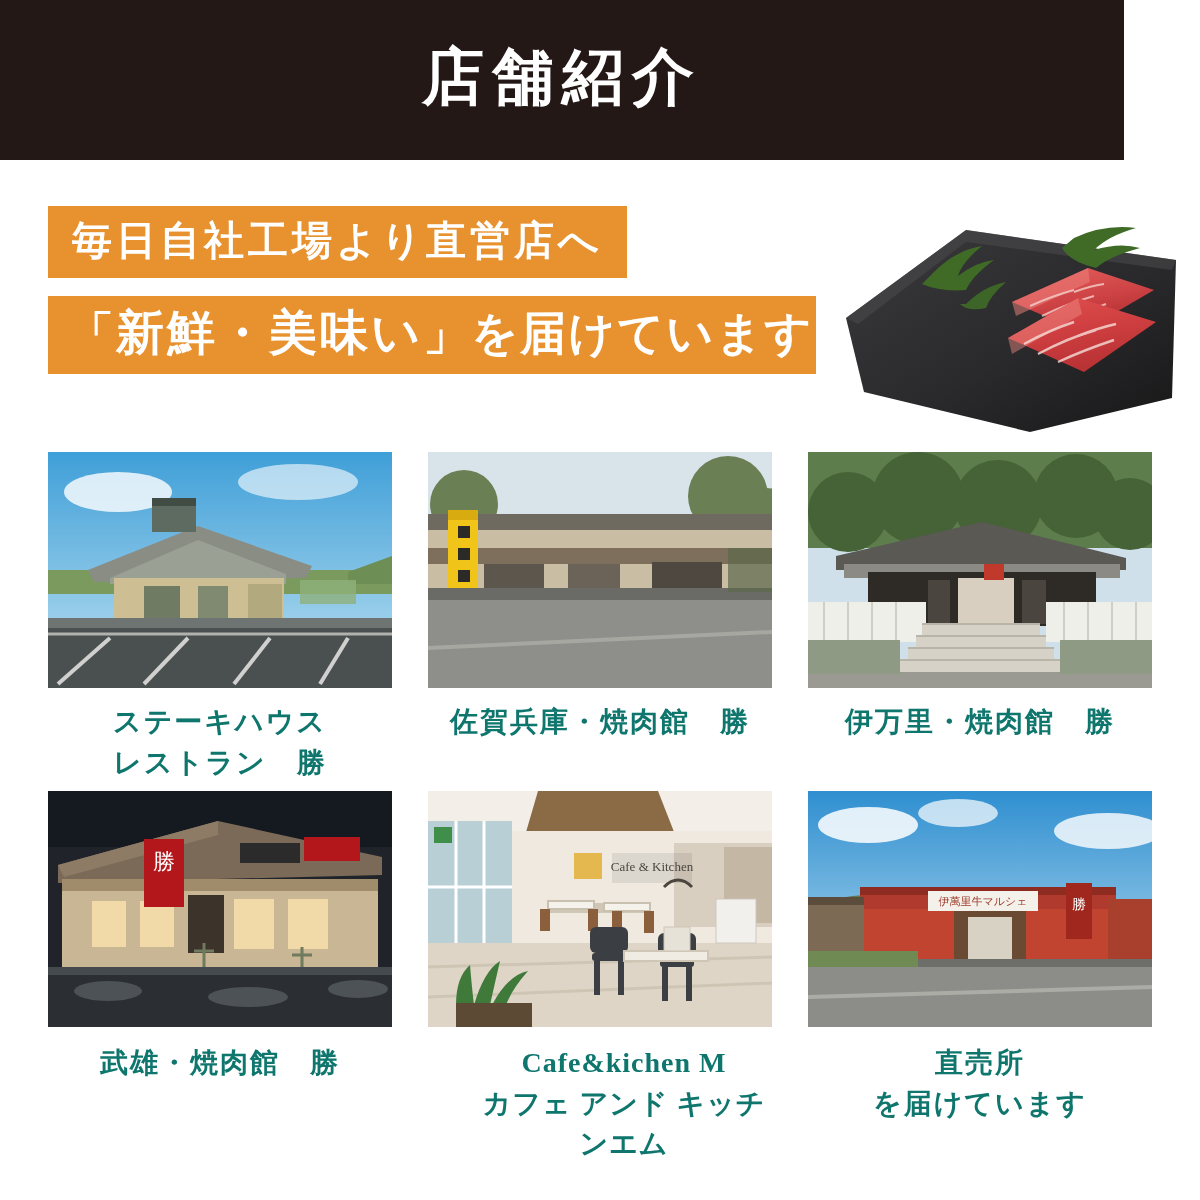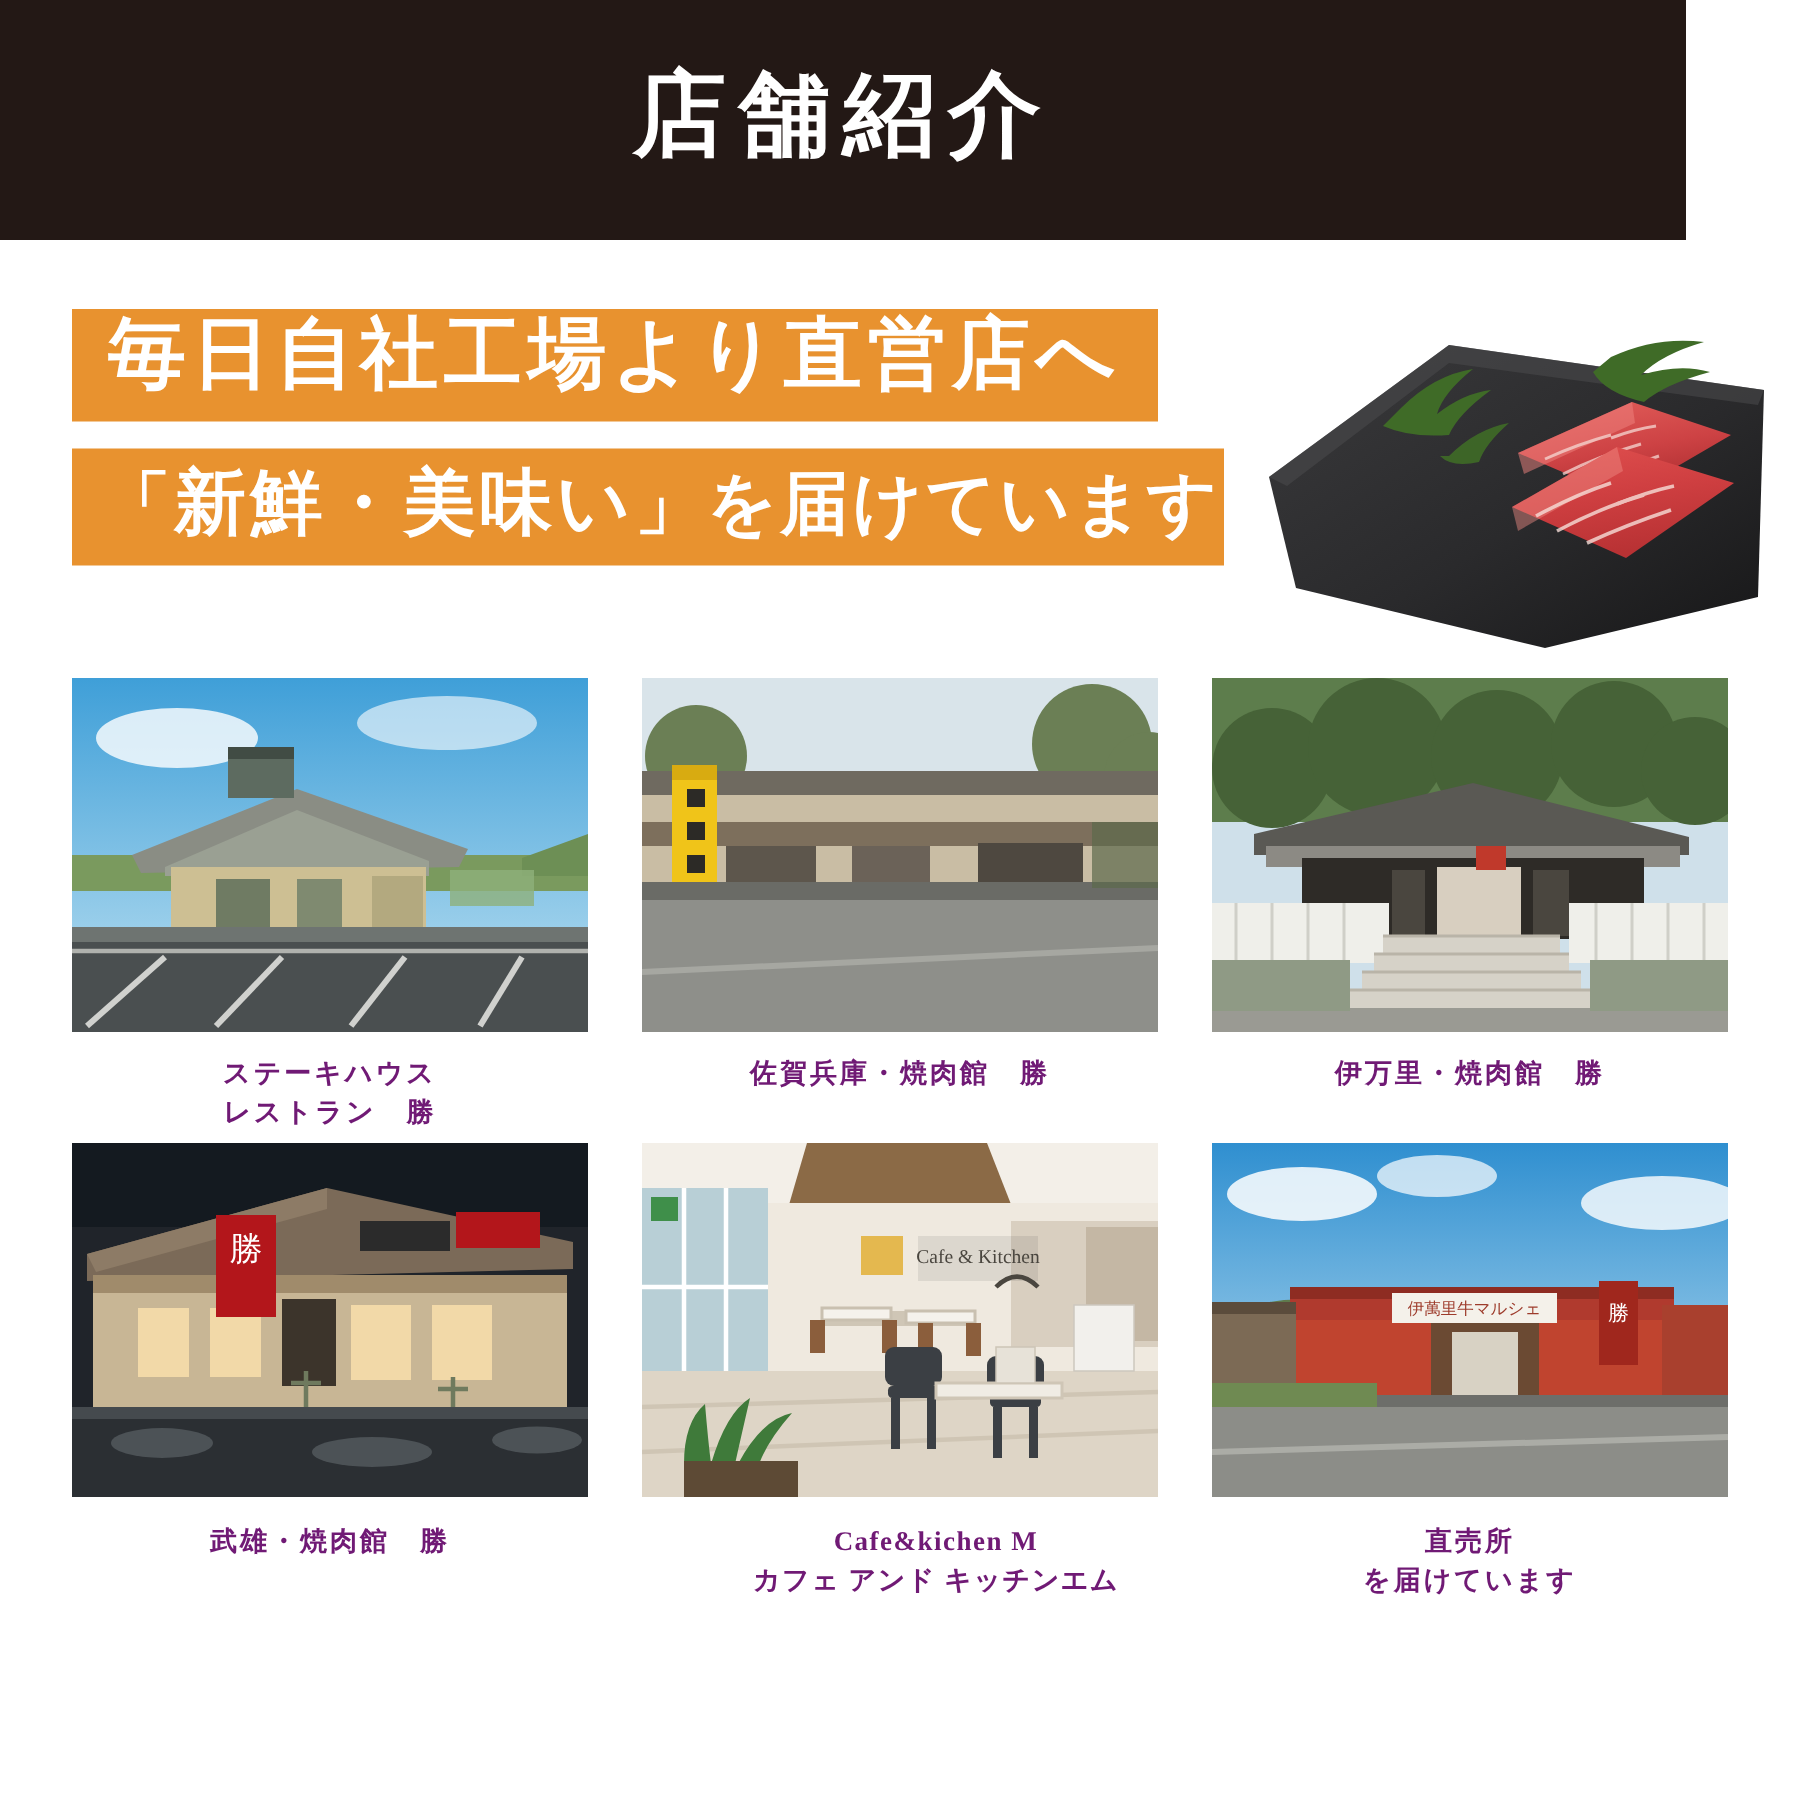--- a/index.html
+++ b/index.html
@@ -61,23 +61,23 @@
   .catch-line {
     display: inline-block;
     background: #e8922f;
     color: #ffffff;
     font-weight: 700;
     font-family: "Liberation Serif", "DejaVu Serif", serif;
     white-space: nowrap;
     box-sizing: border-box;
   }
   .catch-line-1 {
-    font-size: 52px;
+    font-size: 40px;
     letter-spacing: 4px;
-    padding: 4px 24px 16px 24px;
+    padding: 14px 24px 16px 24px;
     line-height: 1.05;
   }
   .catch-line-2 {
     margin-top: 18px;
     font-size: 46px;
     letter-spacing: 2px;
     padding: 12px 20px 16px 20px;
     line-height: 1.05;
   }
   .catch-line-2 .big {
@@ -113,23 +113,23 @@
   .store-photo {
     width: 344px;
     height: 236px;
     overflow: hidden;
     position: relative;
     background: #dfe6ea;
   }
   .store-photo svg { display: block; }
   .store-caption {
     text-align: center;
-    font-size: 18px;
+    font-size: 28px;
     font-weight: 700;
-    color: #701a75;
+    color: #0f766e;
     letter-spacing: 2px;
     line-height: 1.45;
     padding-top: 14px;
     font-family: "Liberation Serif", "DejaVu Serif", serif;
     white-space: pre-line;
   }
   .store-caption.latin {
     font-family: "Liberation Serif", "DejaVu Serif", serif;
     letter-spacing: 1px;
     margin-left: 48px;

